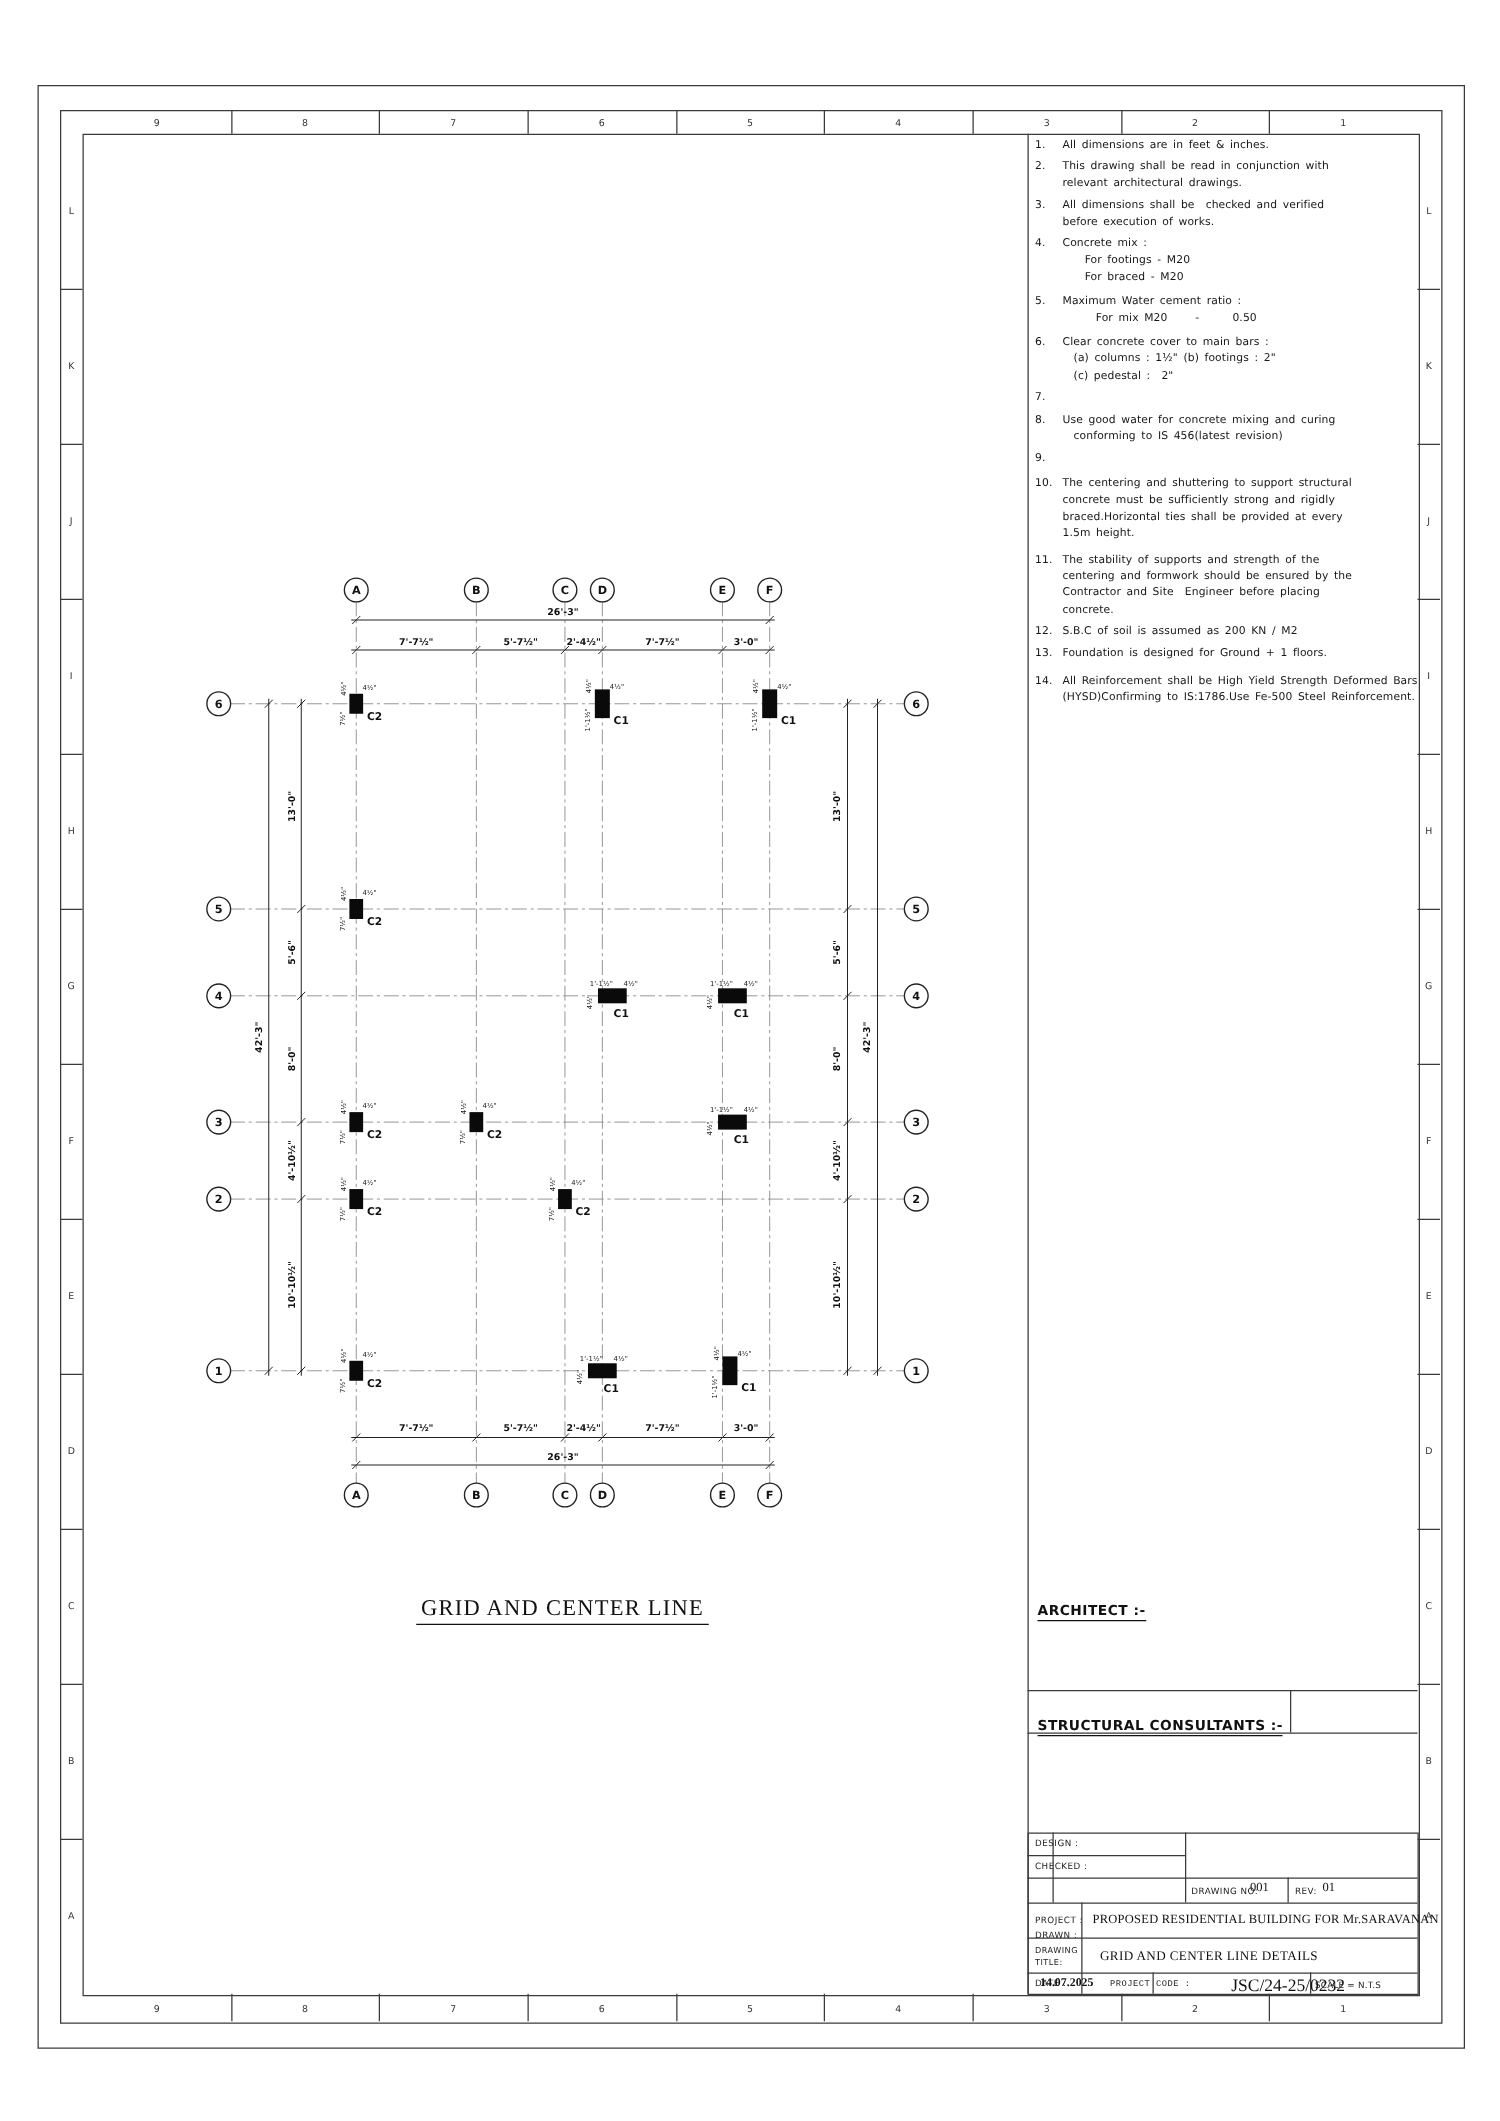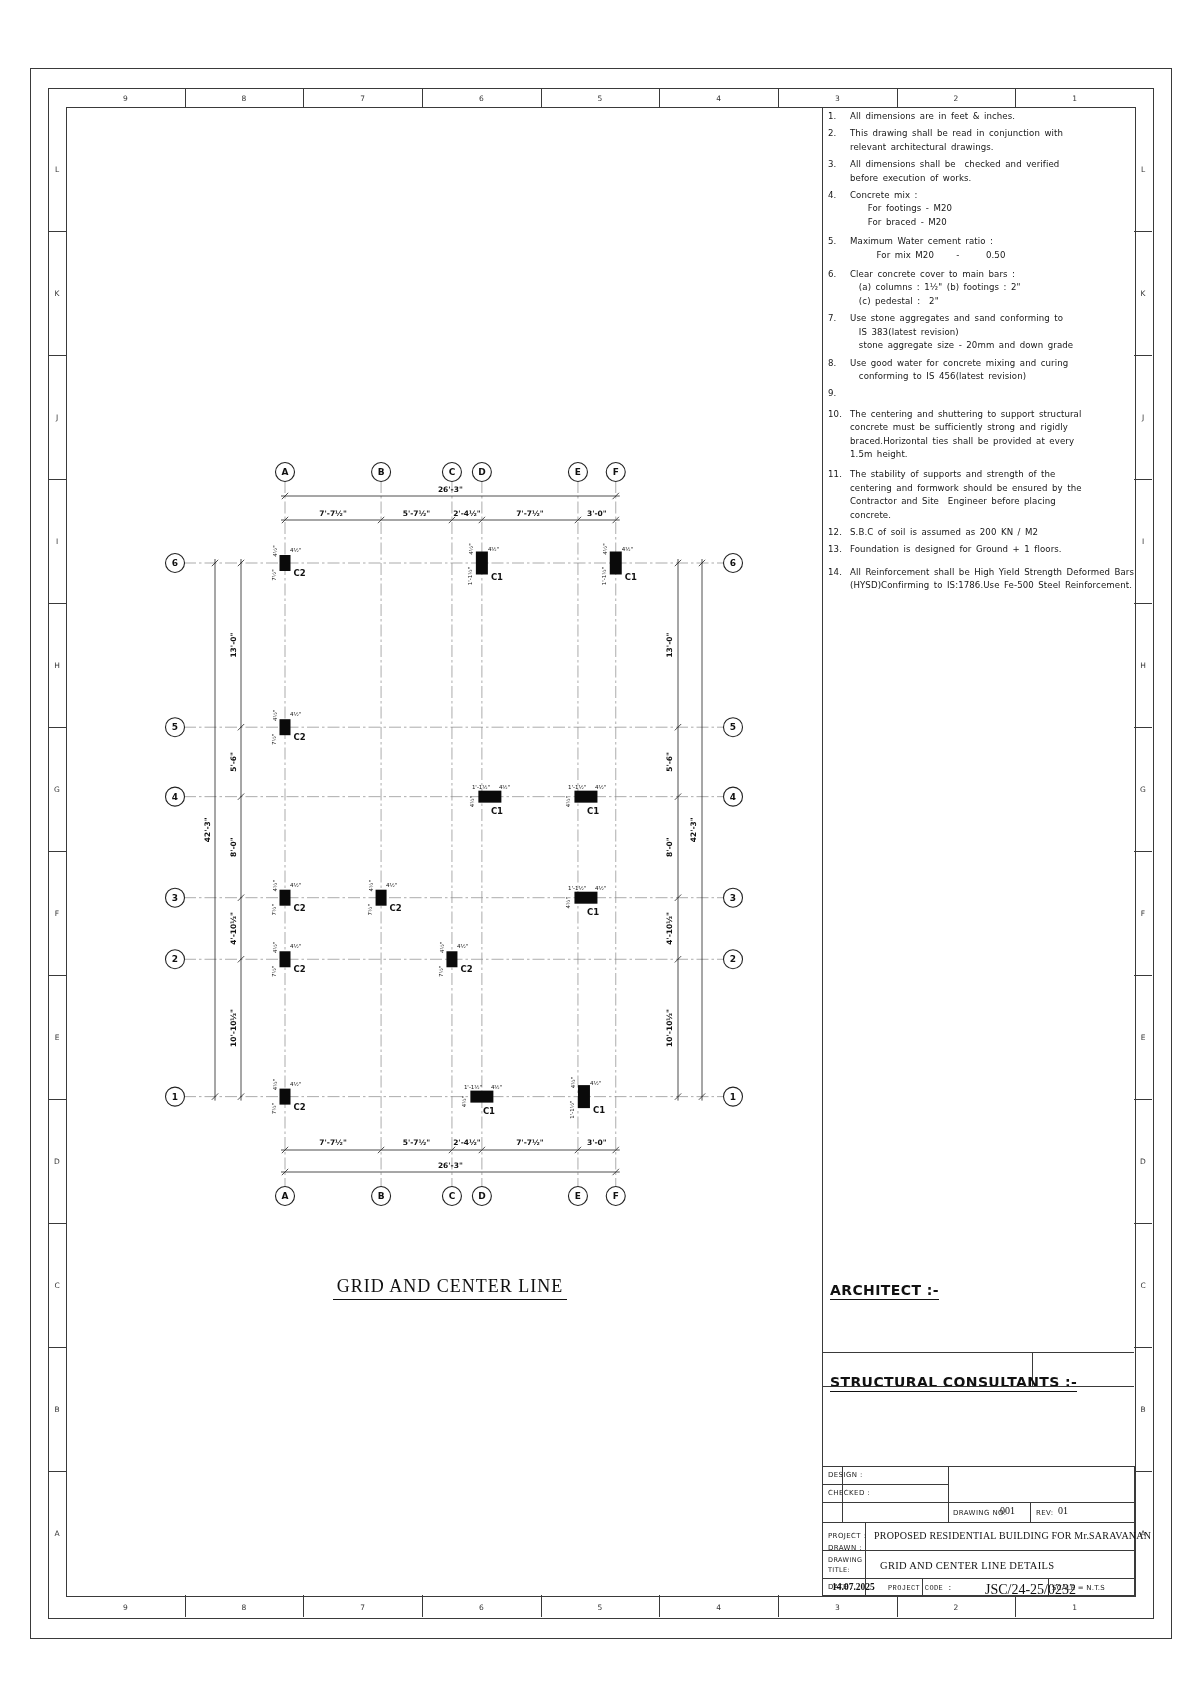--- a/index.html
+++ b/index.html
@@ -36,21 +36,21 @@
 
   
   #plan-title{position:absolute;left:320px;top:1276px;width:260px;text-align:center;}
   #plan-title span{display:inline-block;font-family:"Liberation Serif",serif;font-size:18px;
                    letter-spacing:1px;border-bottom:1.5px solid #111;padding:0 4px 2px 4px;}
 
   
   .tb-line-h{position:absolute;height:1px;background:#3a3a3a;}
   .tb-line-v{position:absolute;width:1px;background:#3a3a3a;}
   .cad{position:absolute;font-size:7px;letter-spacing:.4px;color:#222;}
-  .cad-b{position:absolute;font-size:14px;font-weight:bold;letter-spacing:.4px;color:#111;}
+  .cad-b{position:absolute;font-size:11px;font-weight:bold;letter-spacing:.4px;color:#111;}
   .cad-b span{display:inline-block;border-bottom:1px solid #111;padding-bottom:1px;}
   .ser{position:absolute;font-family:"Liberation Serif",serif;color:#111;}
   #tb-rect{position:absolute;border:1px solid #3a3a3a;}
 </style>
 </head>
 <body>
 
 <div id="sheet">
 
   <div id="frame-outer" class="frame" style="left:30px;top:68px;width:1140px;height:1569px;"></div>
@@ -180,25 +180,20 @@
       <div class="note">
         <div class="nnum">6.</div>
         <div class="nbody">
           <div>Clear concrete cover to main bars :</div>
           <div>  (a) columns : 1½" (b) footings : 2"</div>
           <div>  (c) pedestal :  2"</div>
         </div>
       </div>
       <div class="note">
         <div class="nnum">7.</div>
-        <div class="nbody">
-          <div>Use stone aggregates and sand conforming to</div>
-          <div>  IS 383(latest revision)</div>
-          <div>  stone aggregate size - 20mm and down grade</div>
-        </div>
       </div>
       <div class="note">
         <div class="nnum">8.</div>
         <div class="nbody">
           <div>Use good water for concrete mixing and curing</div>
           <div>  conforming to IS 456(latest revision)</div>
         </div>
       </div>
       <div class="note">
         <div class="nnum">9.</div>

